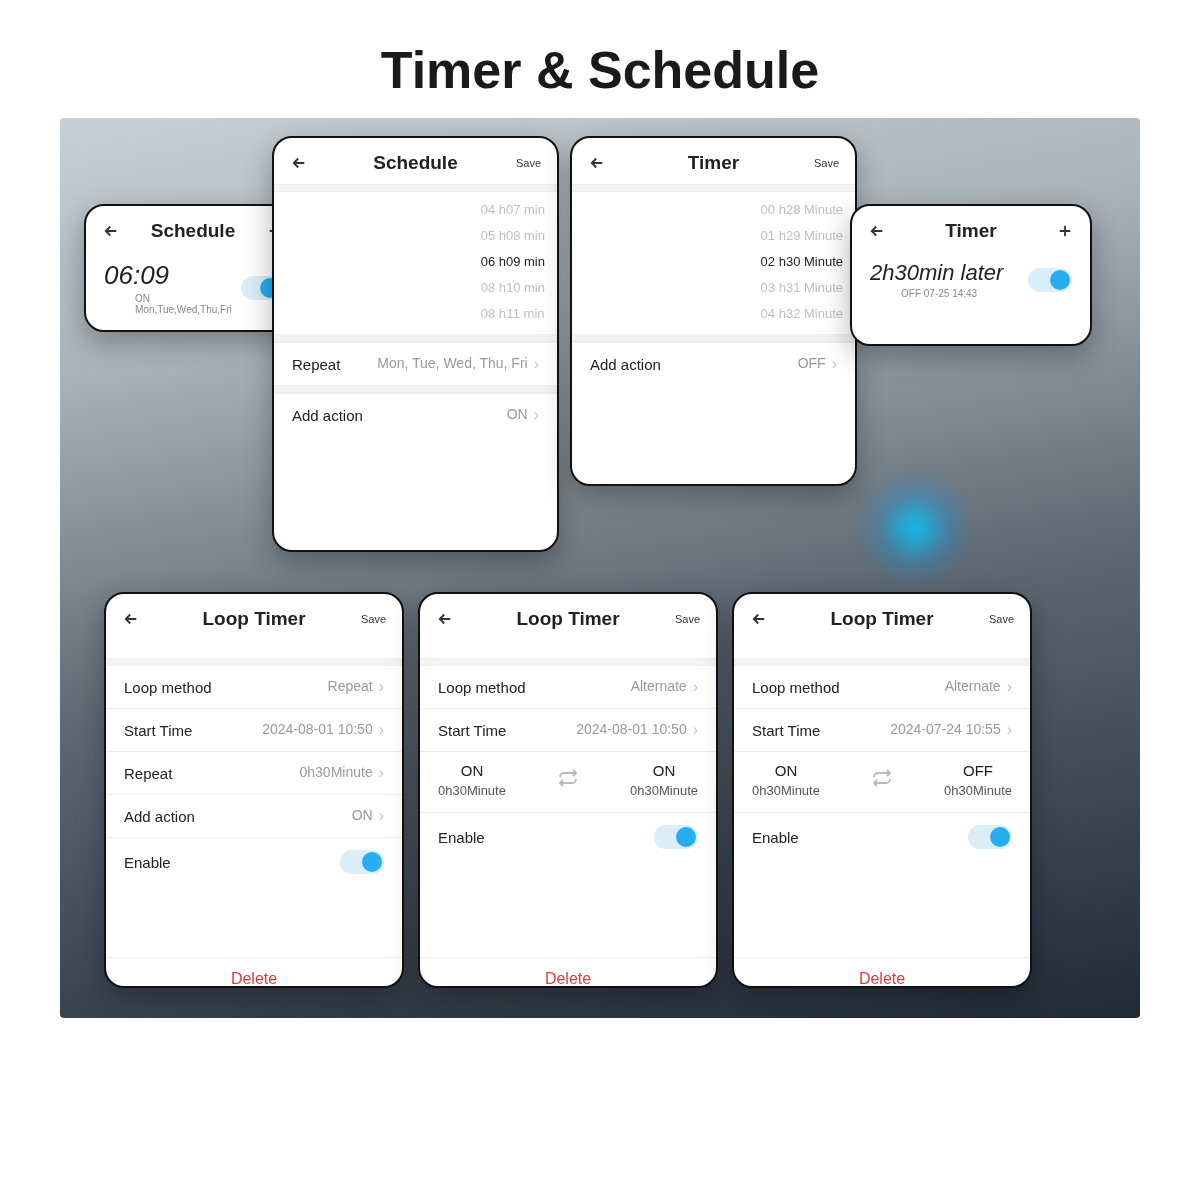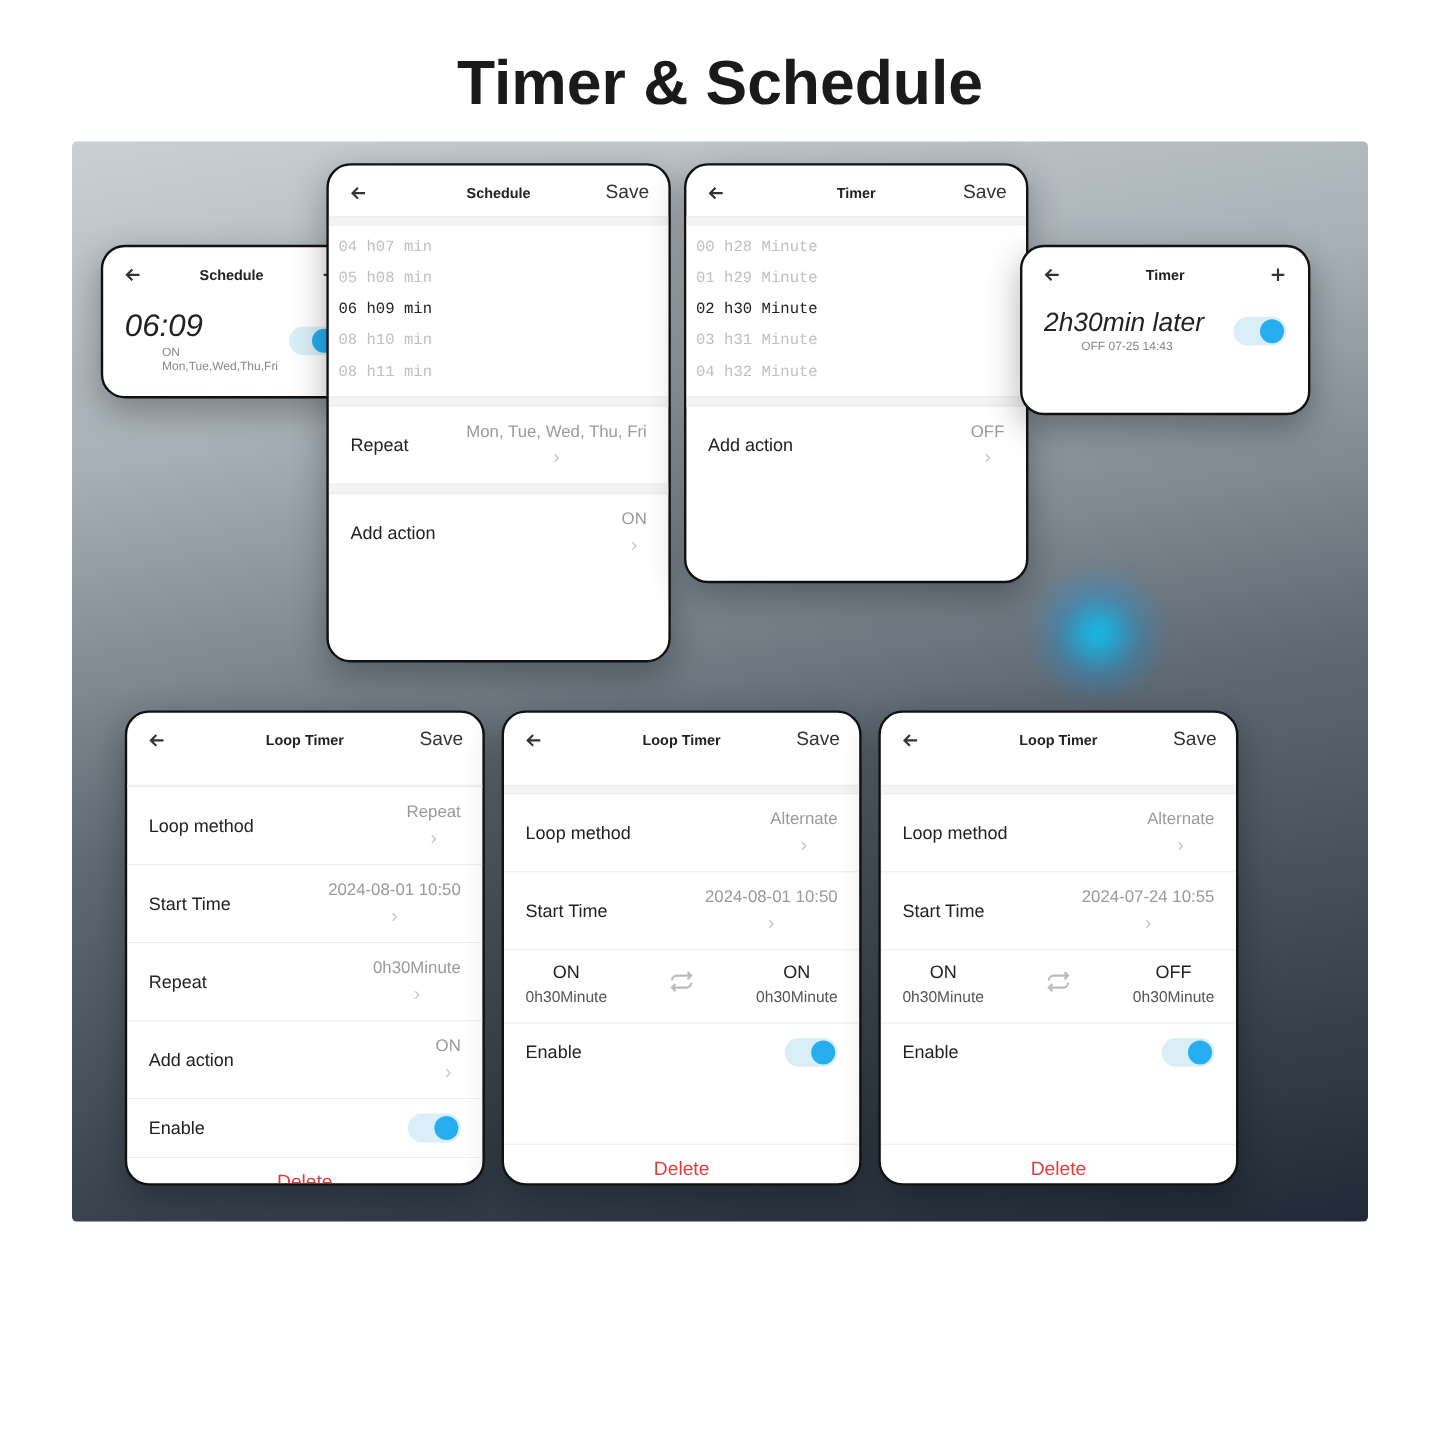--- a/index.html
+++ b/index.html
@@ -56,66 +56,65 @@
     border: 2px solid #111;
     overflow: hidden;
   }
   .card-header {
     display: flex;
     align-items: center;
     justify-content: space-between;
     padding: 14px 16px 10px 16px;
   }
   .card-header .htitle {
-    font-size: 12px;
+    font-size: 19px;
     font-weight: 600;
     color: #222;
     flex: 1;
     text-align: center;
   }
   .card-header .left, .card-header .right {
     width: 46px;
     display: flex;
     align-items: center;
   }
-  .card-header .right { justify-content: flex-end; font-size: 16px; color: #333; }
+  .card-header .right { justify-content: flex-end; font-size: 11px; color: #333; }
   .icon-back svg, .icon-plus svg { display: block; }
   .row {
     display: flex;
     align-items: center;
     justify-content: space-between;
     padding: 12px 18px;
     border-top: 1px solid #eee;
     font-size: 15px;
   }
   .row .label { color: #222; }
-  .row .value { color: #9a9a9a; display: flex; align-items: center; gap: 6px; font-size: 14px; flex-direction: column;}
+  .row .value { color: #9a9a9a; display: flex; gap: 6px; font-size: 14px;}
   .row.noborder { border-top: none; }
   .section-gap { height: 8px; background: #f3f3f4; border-top:1px solid #eee; border-bottom:1px solid #eee;}
   .chev { color: #c4c4c4; font-size: 16px; }
   .toggle {
     position: relative;
     width: 44px; height: 24px;
     background: #d9eef7;
     border-radius: 14px;
   }
   .toggle::after {
     content: "";
     position: absolute;
     right: 2px; top: 2px;
     width: 20px; height: 20px;
     background: #27aef0;
     border-radius: 50%;
   }
   .picker {
     display: flex;
-    justify-content: flex-start;
-    padding: 8px 0 10px 8px;
+    justify-content: flex-end;
+    padding: 8px 12px 10px 8px;
     background: #fff;
-    font-family: Liberation Mono, monospace;
   }
   .picker-col {
     display: flex;
     flex-direction: column;
     align-items: center;
     gap: 6px;
   }
   .picker-col span {
     font-size: 13px;
     color: #c0c0c0;

